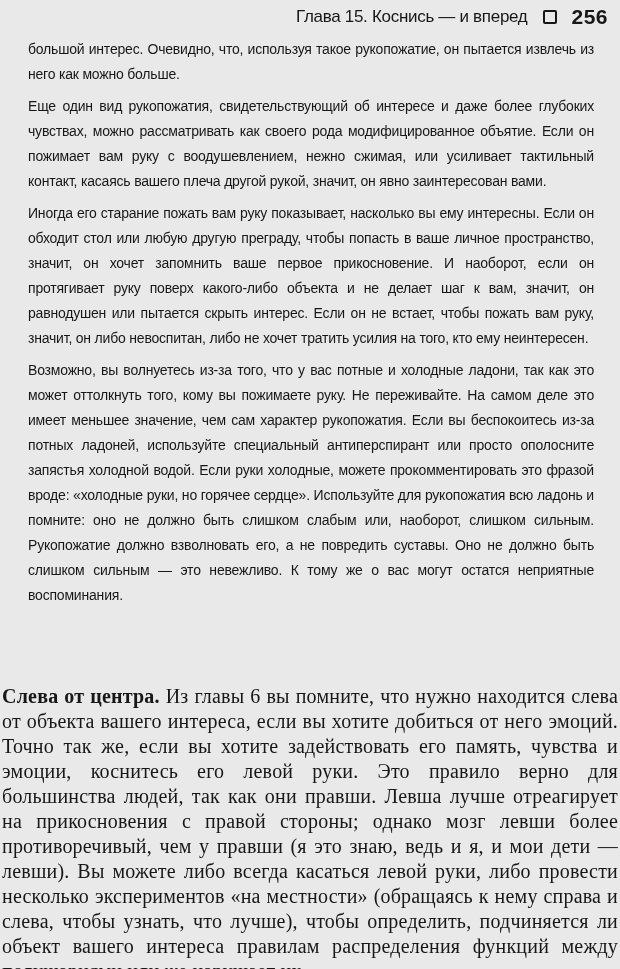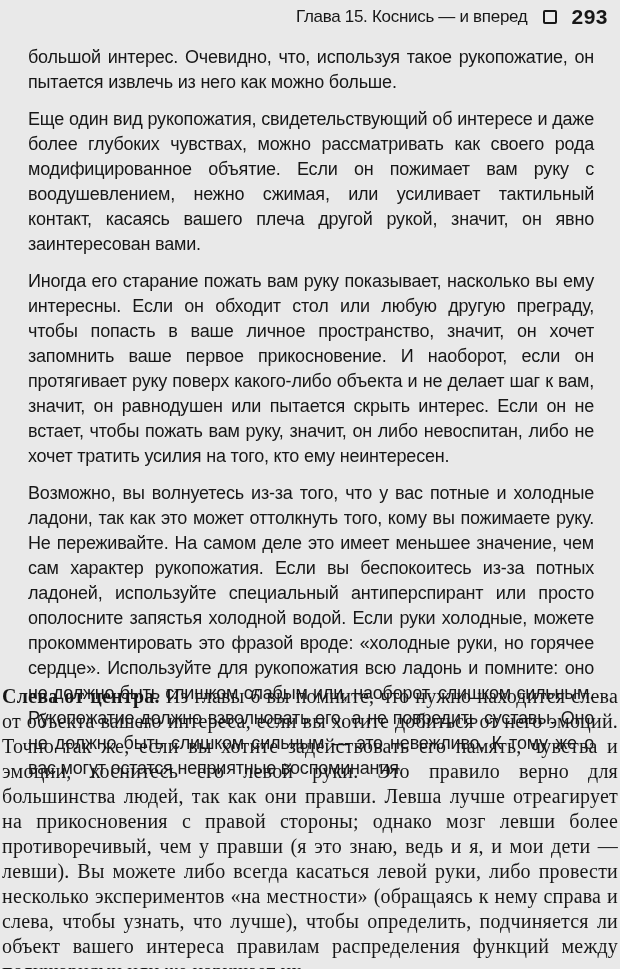--- a/index.html
+++ b/index.html
@@ -50,22 +50,22 @@
     white-space: nowrap;
   }
   
   .sans-block {
     position: absolute;
     top: 33px;
     left: 28px;
     width: 566px;
   }
   .sans-block p {
-    margin: 12px 0 7px 0;
-    font-size: 18px;
+    margin: 4px 0 7px 0;
+    font-size: 14px;
     line-height: 25px;
     text-align: justify;
     letter-spacing: -0.2px;
   }
   
   .serif-block {
     position: absolute;
     top: 684px;
     left: 2px;
     width: 616px;
@@ -81,21 +81,21 @@
   }
 </style>
 </head>
 <body>
 
 <div class="page">
 
   <div class="header">
     <span class="running-title">Глава 15. Коснись — и вперед</span>
     <span class="marker-icon"></span>
-    <span class="page-number">293</span>
+    <span class="page-number">256</span>
   </div>
 
   <div class="sans-block">
     <p>большой интерес. Очевидно, что, используя такое рукопожатие, он пытается извлечь из него как можно больше.</p>
     <p>Еще один вид рукопожатия, свидетельствующий об интересе и даже более глубоких чувствах, можно рассматривать как своего рода модифицированное объятие. Если он пожимает вам руку с воодушевлением, нежно сжимая, или усиливает тактильный контакт, касаясь вашего плеча другой рукой, значит, он явно заинтересован вами.</p>
     <p>Иногда его старание пожать вам руку показывает, насколько вы ему интересны. Если он обходит стол или любую другую преграду, чтобы попасть в ваше личное пространство, значит, он хочет запомнить ваше первое прикосновение. И наоборот, если он протягивает руку поверх какого-либо объекта и не делает шаг к вам, значит, он равнодушен или пытается скрыть интерес. Если он не встает, чтобы пожать вам руку, значит, он либо невоспитан, либо не хочет тратить усилия на того, кто ему неинтересен.</p>
     <p>Возможно, вы волнуетесь из-за того, что у вас потные и холодные ладони, так как это может оттолкнуть того, кому вы пожимаете руку. Не переживайте. На самом деле это имеет меньшее значение, чем сам характер рукопожатия. Если вы беспокоитесь из-за потных ладоней, используйте специальный антиперспирант или просто ополосните запястья холодной водой. Если руки холодные, можете прокомментировать это фразой вроде: «холодные руки, но горячее сердце». Используйте для рукопожатия всю ладонь и помните: оно не должно быть слишком слабым или, наоборот, слишком сильным. Рукопожатие должно взволновать его, а не повредить суставы. Оно не должно быть слишком сильным — это невежливо. К тому же о вас могут остатся неприятные воспоминания.</p>
   </div>
 
   <div class="serif-block">

